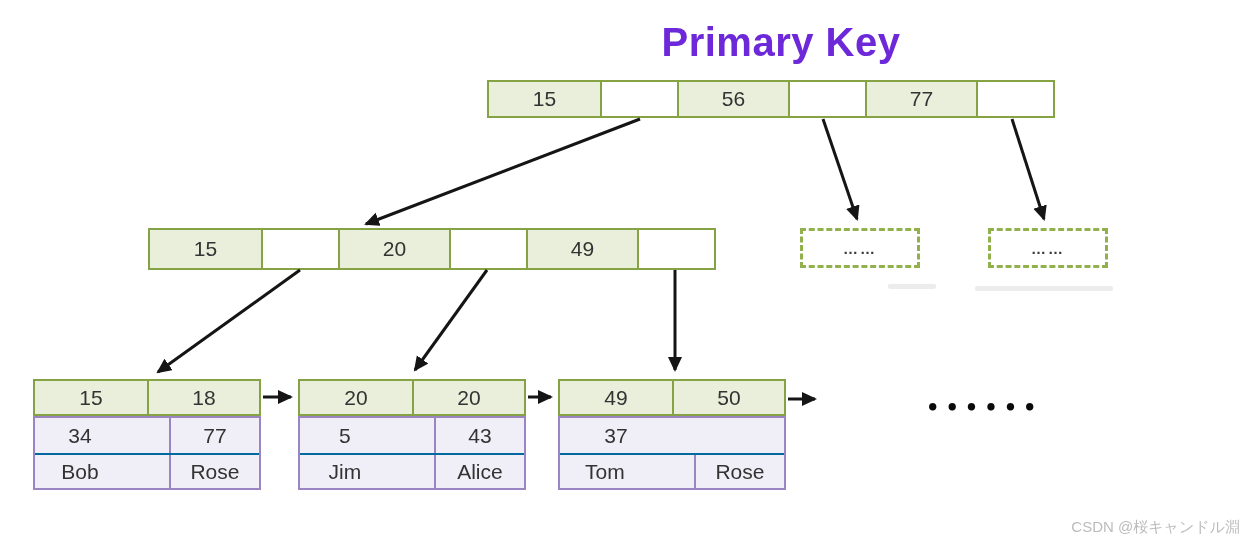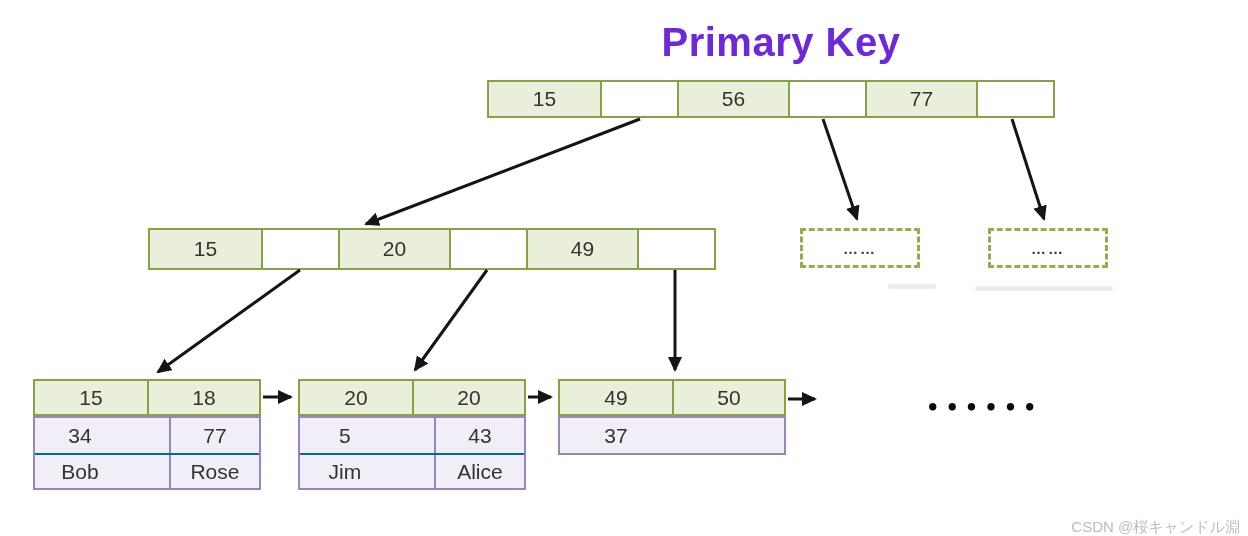--- a/index.html
+++ b/index.html
@@ -135,20 +135,24 @@
 
   <div class="leaf" style="left:558px;top:379px;">
     <div class="leaf-top">
       <div class="lcell">49</div>
       <div class="lcell">50</div>
     </div>
     <div class="leaf-body">
       <div class="leaf-row">
         <div class="lcell">37</div>
       </div>
+      <div class="leaf-row">
+        <div class="lcell">Tom</div>
+        <div class="lcell">Rose</div>
+      </div>
     </div>
   </div>
 
   <div class="big-dots">••••••</div>
 
   <svg class="arrows" width="1248" height="536" viewBox="0 0 1248 536">
     <defs>
       <marker id="ah" markerUnits="userSpaceOnUse" markerWidth="18" markerHeight="16" refX="13" refY="7" orient="auto">
         <path d="M0,0 L15,7 L0,14 Z" fill="#151515"></path>
       </marker>

